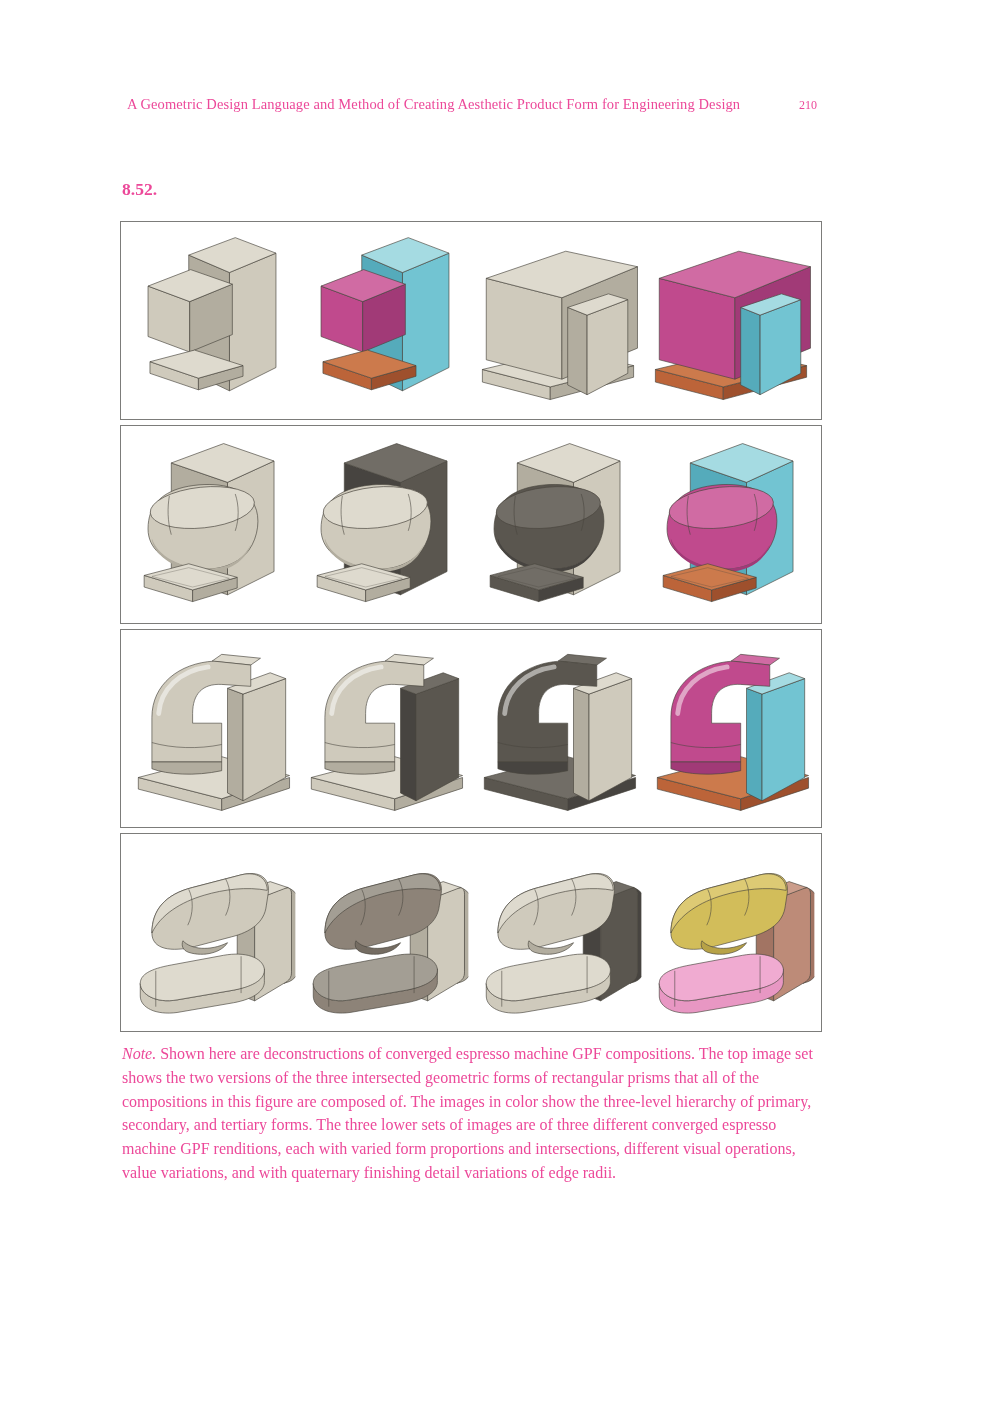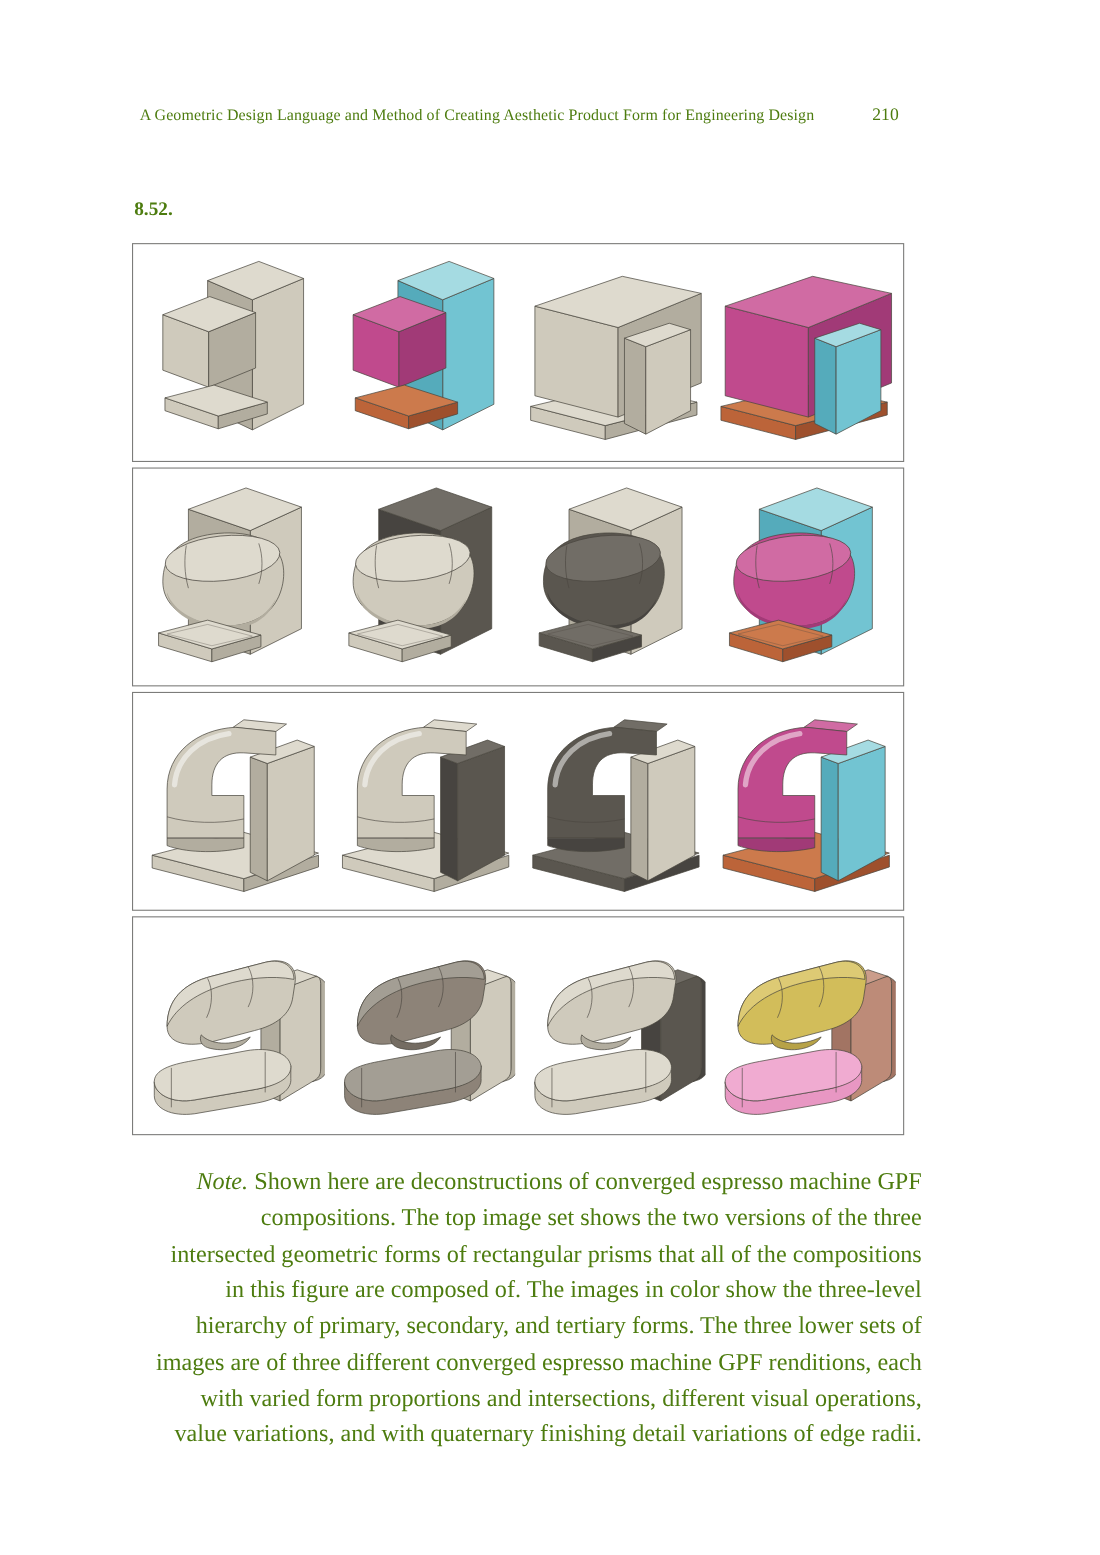--- a/index.html
+++ b/index.html
@@ -1,49 +1,49 @@
 <!DOCTYPE html>
 <html><head>
 <meta charset="utf-8">
 <style>
   html,body{margin:0;padding:0;background:#ffffff;}
   .page{
     position:relative;
     width:1000px;height:1414px;
     background:#ffffff;
     font-family:"Liberation Serif", serif;
-    color:#4d7c0f;
+    color:#ec4899;
     overflow:hidden;
   }
   .running-head{
     position:absolute;top:96px;left:127px;width:690px;
     display:flex;justify-content:space-between;align-items:baseline;
   }
   .running-head .rh-title{font-size:14.5px;letter-spacing:.1px;}
-  .running-head .rh-page{font-size:16px;}
+  .running-head .rh-page{font-size:12px;}
   .section-heading{
     position:absolute;top:179px;left:122px;width:760px;
     font-size:17.5px;font-weight:bold;display:flex;
   }
   .section-heading .sec-num{margin-right:24px;}
   .figure-stack{
     position:absolute;top:221px;left:120px;width:702px;
     display:flex;flex-direction:column;gap:5px;
   }
   .fig-row{
     box-sizing:border-box;
     height:199px;border:1px solid #7c7c7a;background:#fff;
     display:flex;align-items:center;justify-content:space-around;
     padding:2px 4px;
   }
   .machine-cell{flex:1 1 0;height:192px;display:flex;align-items:center;justify-content:center;}
   .machine-cell svg{width:170px;height:190px;display:block;}
   .note-para{
     position:absolute;top:1042px;left:122px;width:700px;
-    font-size:22px;line-height:1.49;text-align:right;margin:16px;
+    font-size:16px;line-height:1.49;text-align:left;margin:0;
   }
   .note-label{font-style:italic;}
   .defs-holder{position:absolute;width:0;height:0;overflow:hidden;}
 </style>
 </head>
 <body>
 
 <svg class="defs-holder" aria-hidden="true">
   <defs>
 

